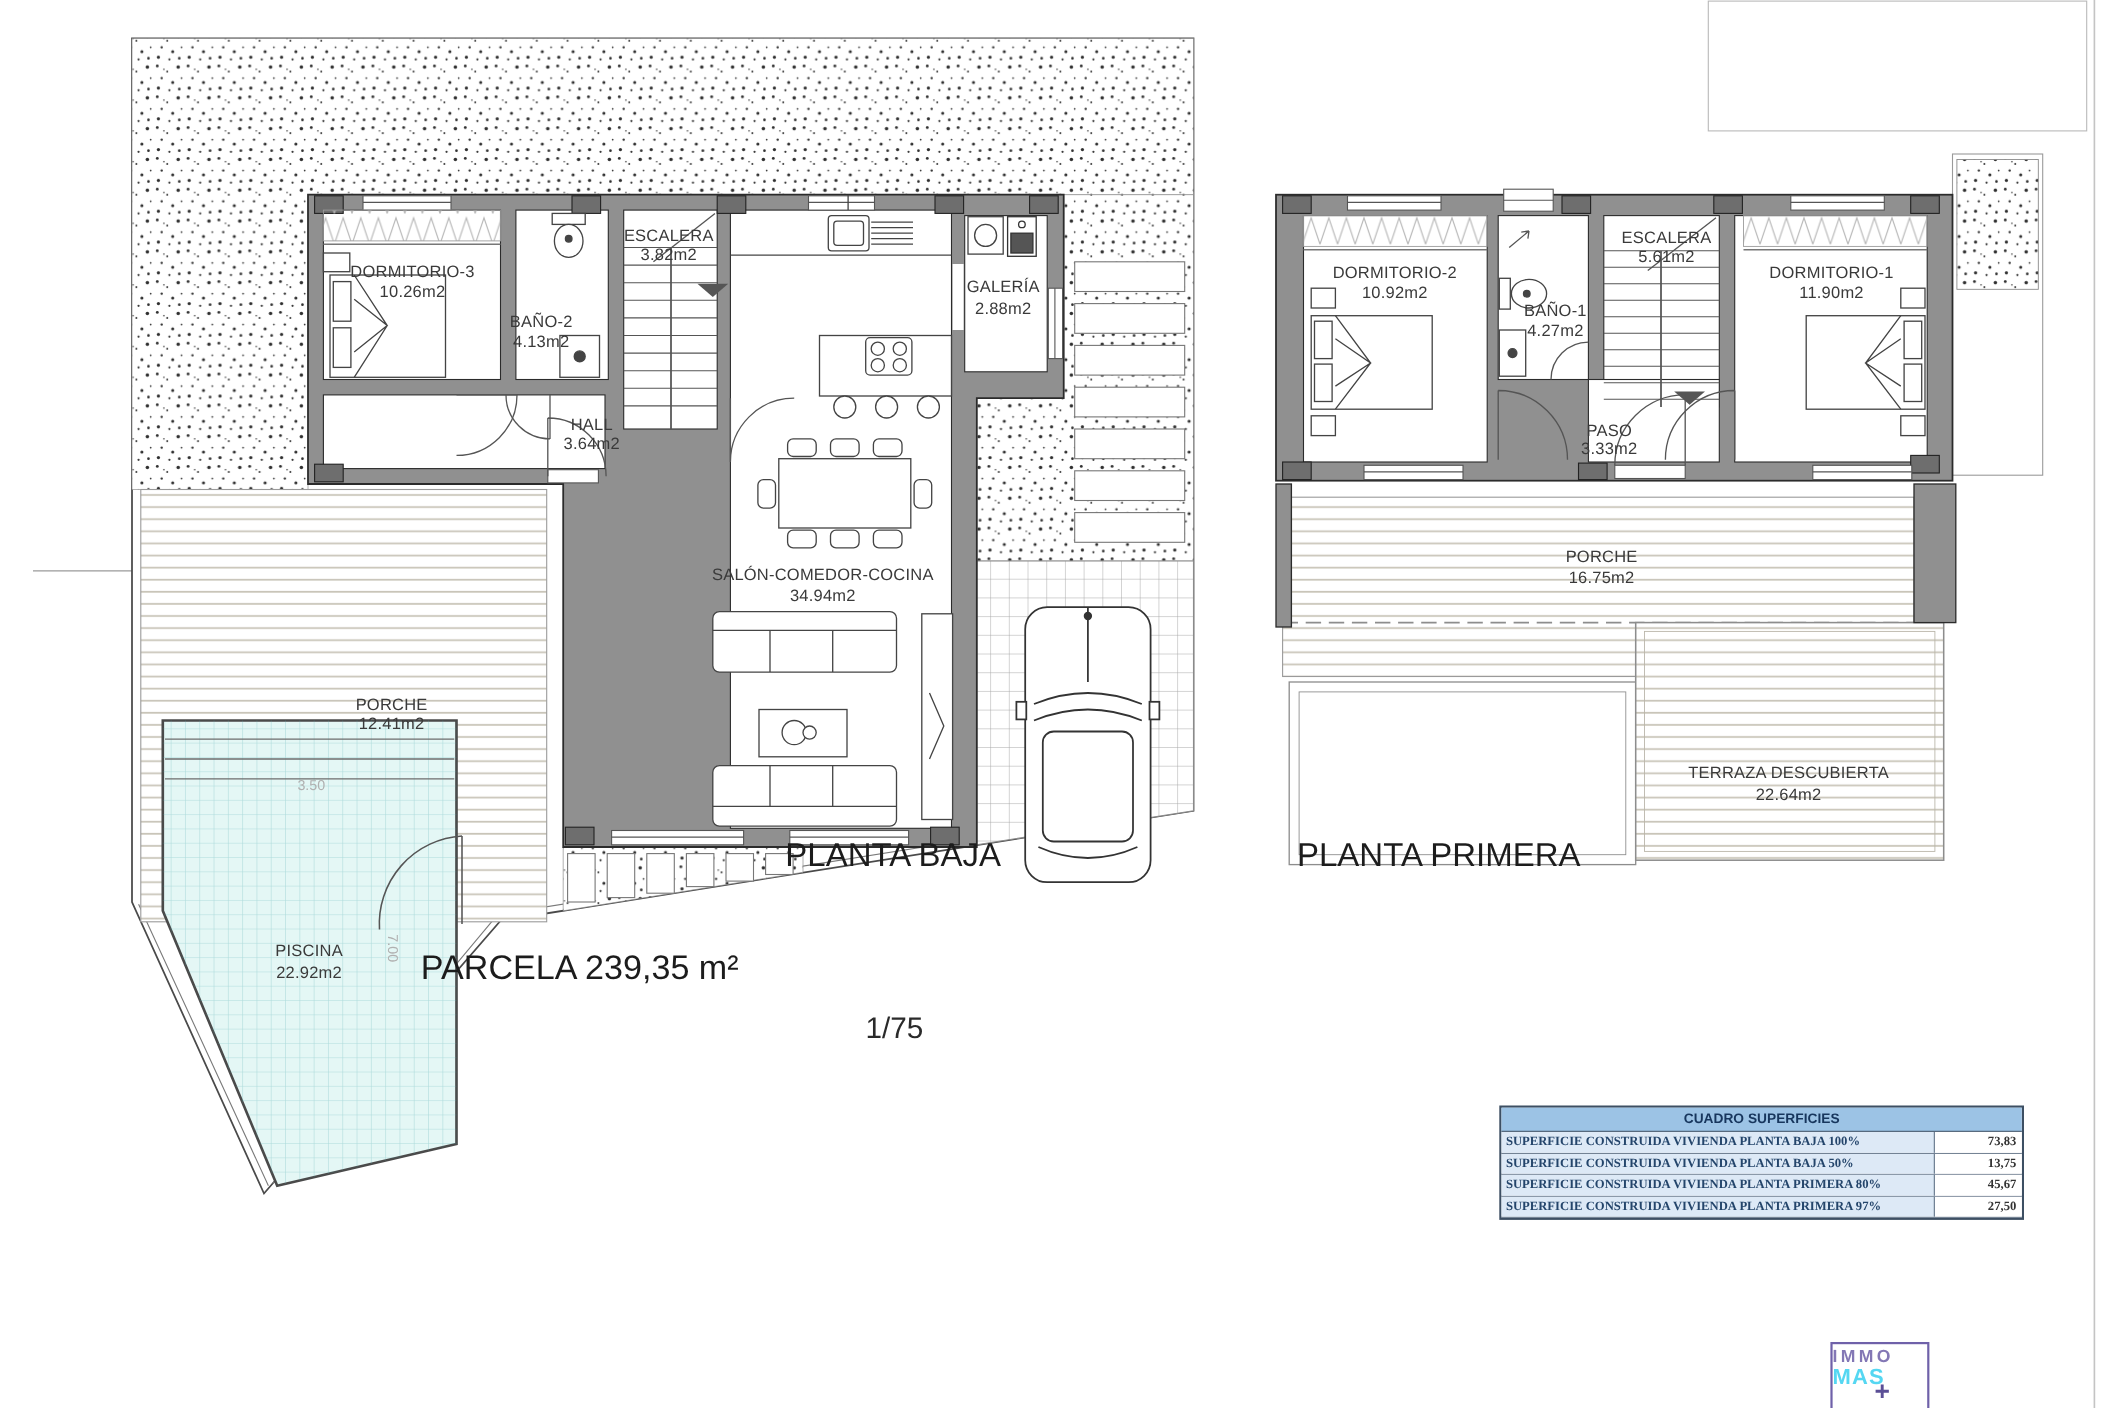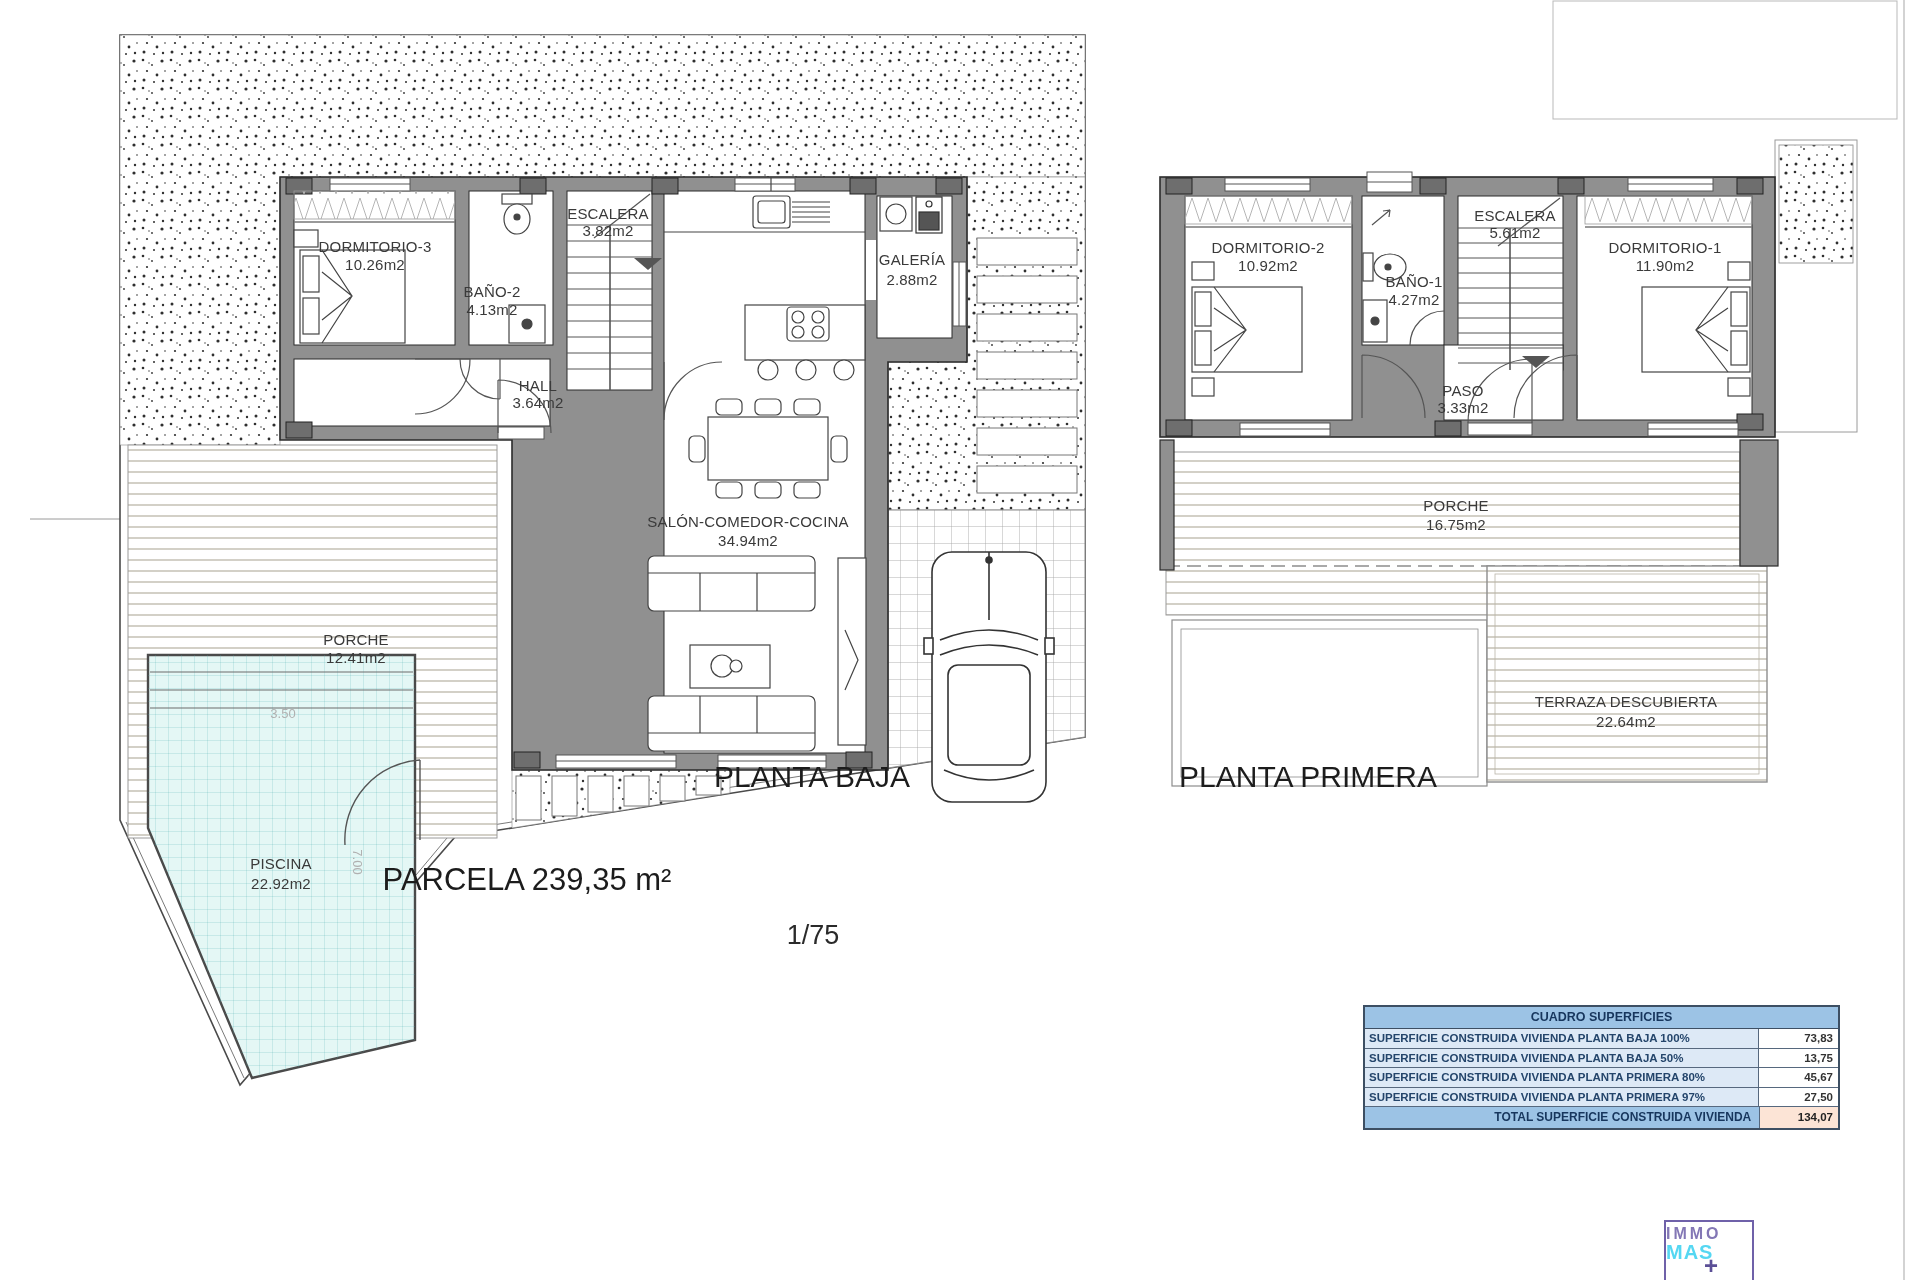--- a/index.html
+++ b/index.html
@@ -10,21 +10,21 @@
   .dimlbl{font-size:13px;fill:#b0b0b0;}
   .title{font-size:30px;fill:#1c1c1c;}
   .subtitle{font-size:31px;fill:#1c1c1c;}
   .scalelbl{font-size:27px;fill:#2a2a2a;}
 
   
   #areas-table{position:absolute;left:1363px;top:1005px;width:473px;border:2px solid #3d4f63;
                border-collapse:collapse;background:#fff;font-size:11.5px;color:#24456b;}
   #areas-table .hdr{background:#9cc3e5;color:#17365d;font-weight:bold;text-align:center;
                     font-size:12.5px;height:21px;line-height:21px;border-bottom:1px solid #3d4f63;}
-  .trow{display:flex;height:18.5px;line-height:18.5px;border-bottom:1px solid #56687e;}
+  .trow{display:flex;height:18.5px;line-height:18.5px;border-bottom:1px solid #56687e;font-family:Liberation Serif, serif;}
   .trow .lbl{width:389px;background:#dde9f6;padding-left:4px;font-weight:600;
              white-space:nowrap;overflow:hidden;border-right:1px solid #56687e;}
   .trow .val{width:74px;background:#ffffff;text-align:right;padding-right:5px;color:#333;font-weight:600;}
   .trow.total{height:21px;line-height:21px;border-bottom:none;}
   .trow.total .lbl{background:#9cc3e5;color:#17365d;text-align:right;padding-right:8px;
                    font-weight:bold;font-size:12px;}
   .trow.total .val{background:#fce4d6;font-weight:bold;color:#222;}
 
   
   #brand-logo{position:absolute;left:1664px;top:1188px;width:86px;height:64px;border:2px solid #6f61a9;
@@ -419,24 +419,20 @@
     <div class="val">13,75</div>
   </div>
   <div class="trow">
     <div class="lbl">SUPERFICIE CONSTRUIDA VIVIENDA PLANTA PRIMERA 80%</div>
     <div class="val">45,67</div>
   </div>
   <div class="trow">
     <div class="lbl">SUPERFICIE CONSTRUIDA VIVIENDA PLANTA PRIMERA 97%</div>
     <div class="val">27,50</div>
   </div>
-  <div class="trow total">
-    <div class="lbl">TOTAL SUPERFICIE CONSTRUIDA VIVIENDA</div>
-    <div class="val">134,07</div>
-  </div>
 </div>
 
 
 <div id="brand-logo">
   <div id="logo-top">IMMO</div>
   <div id="logo-bottom">MAS</div>
   <div id="logo-plus">+</div>
 </div>
 
 </div>

